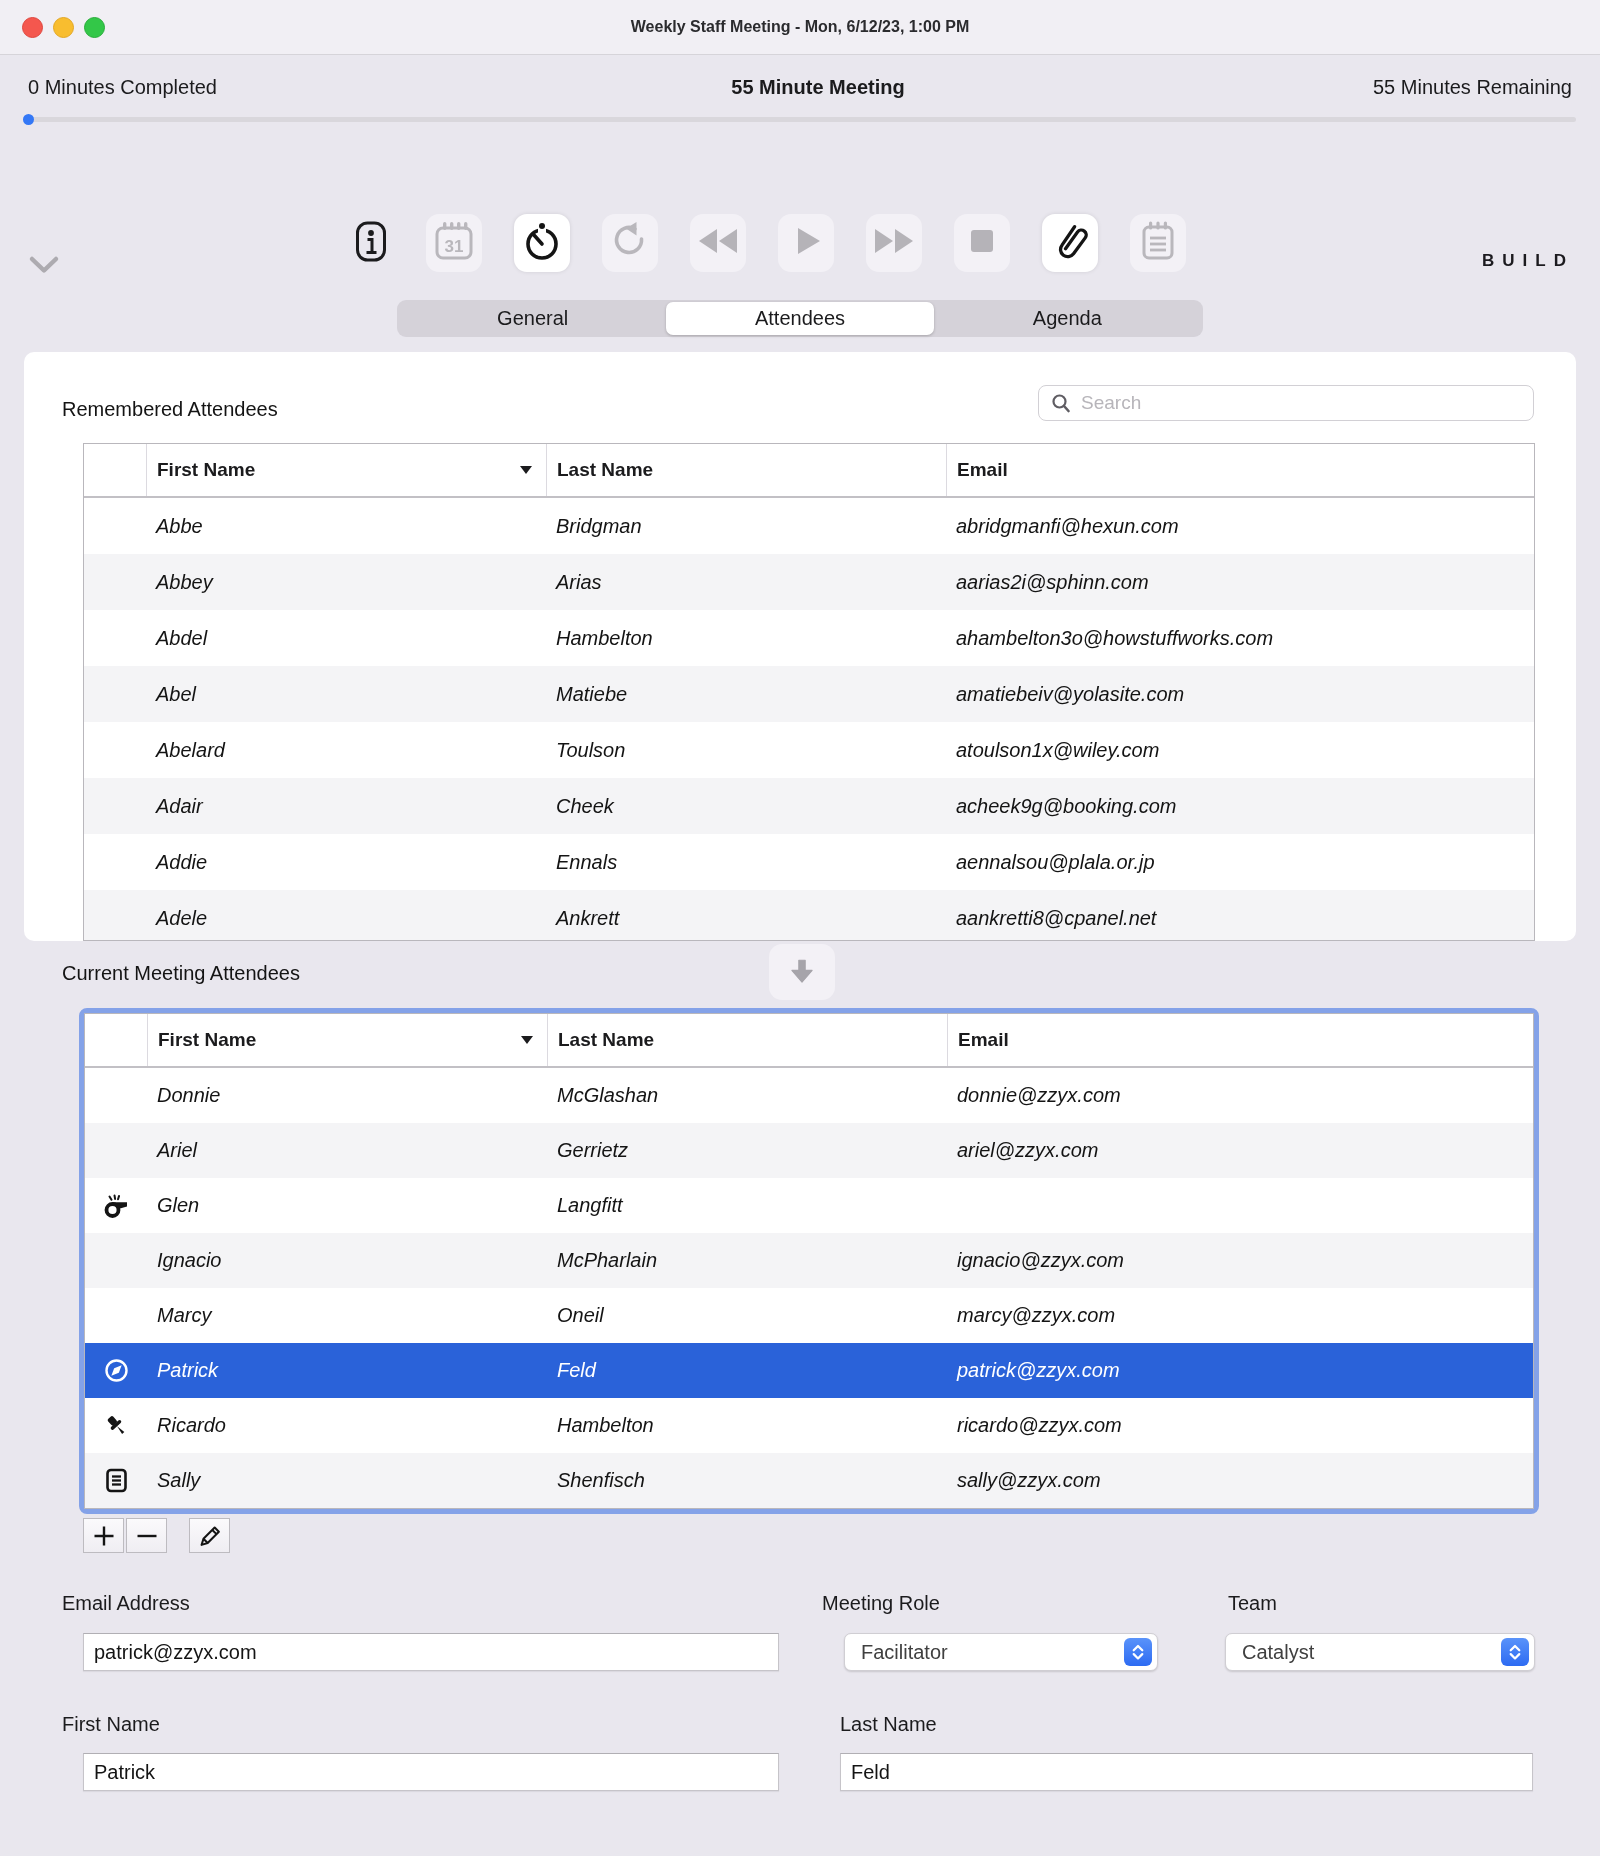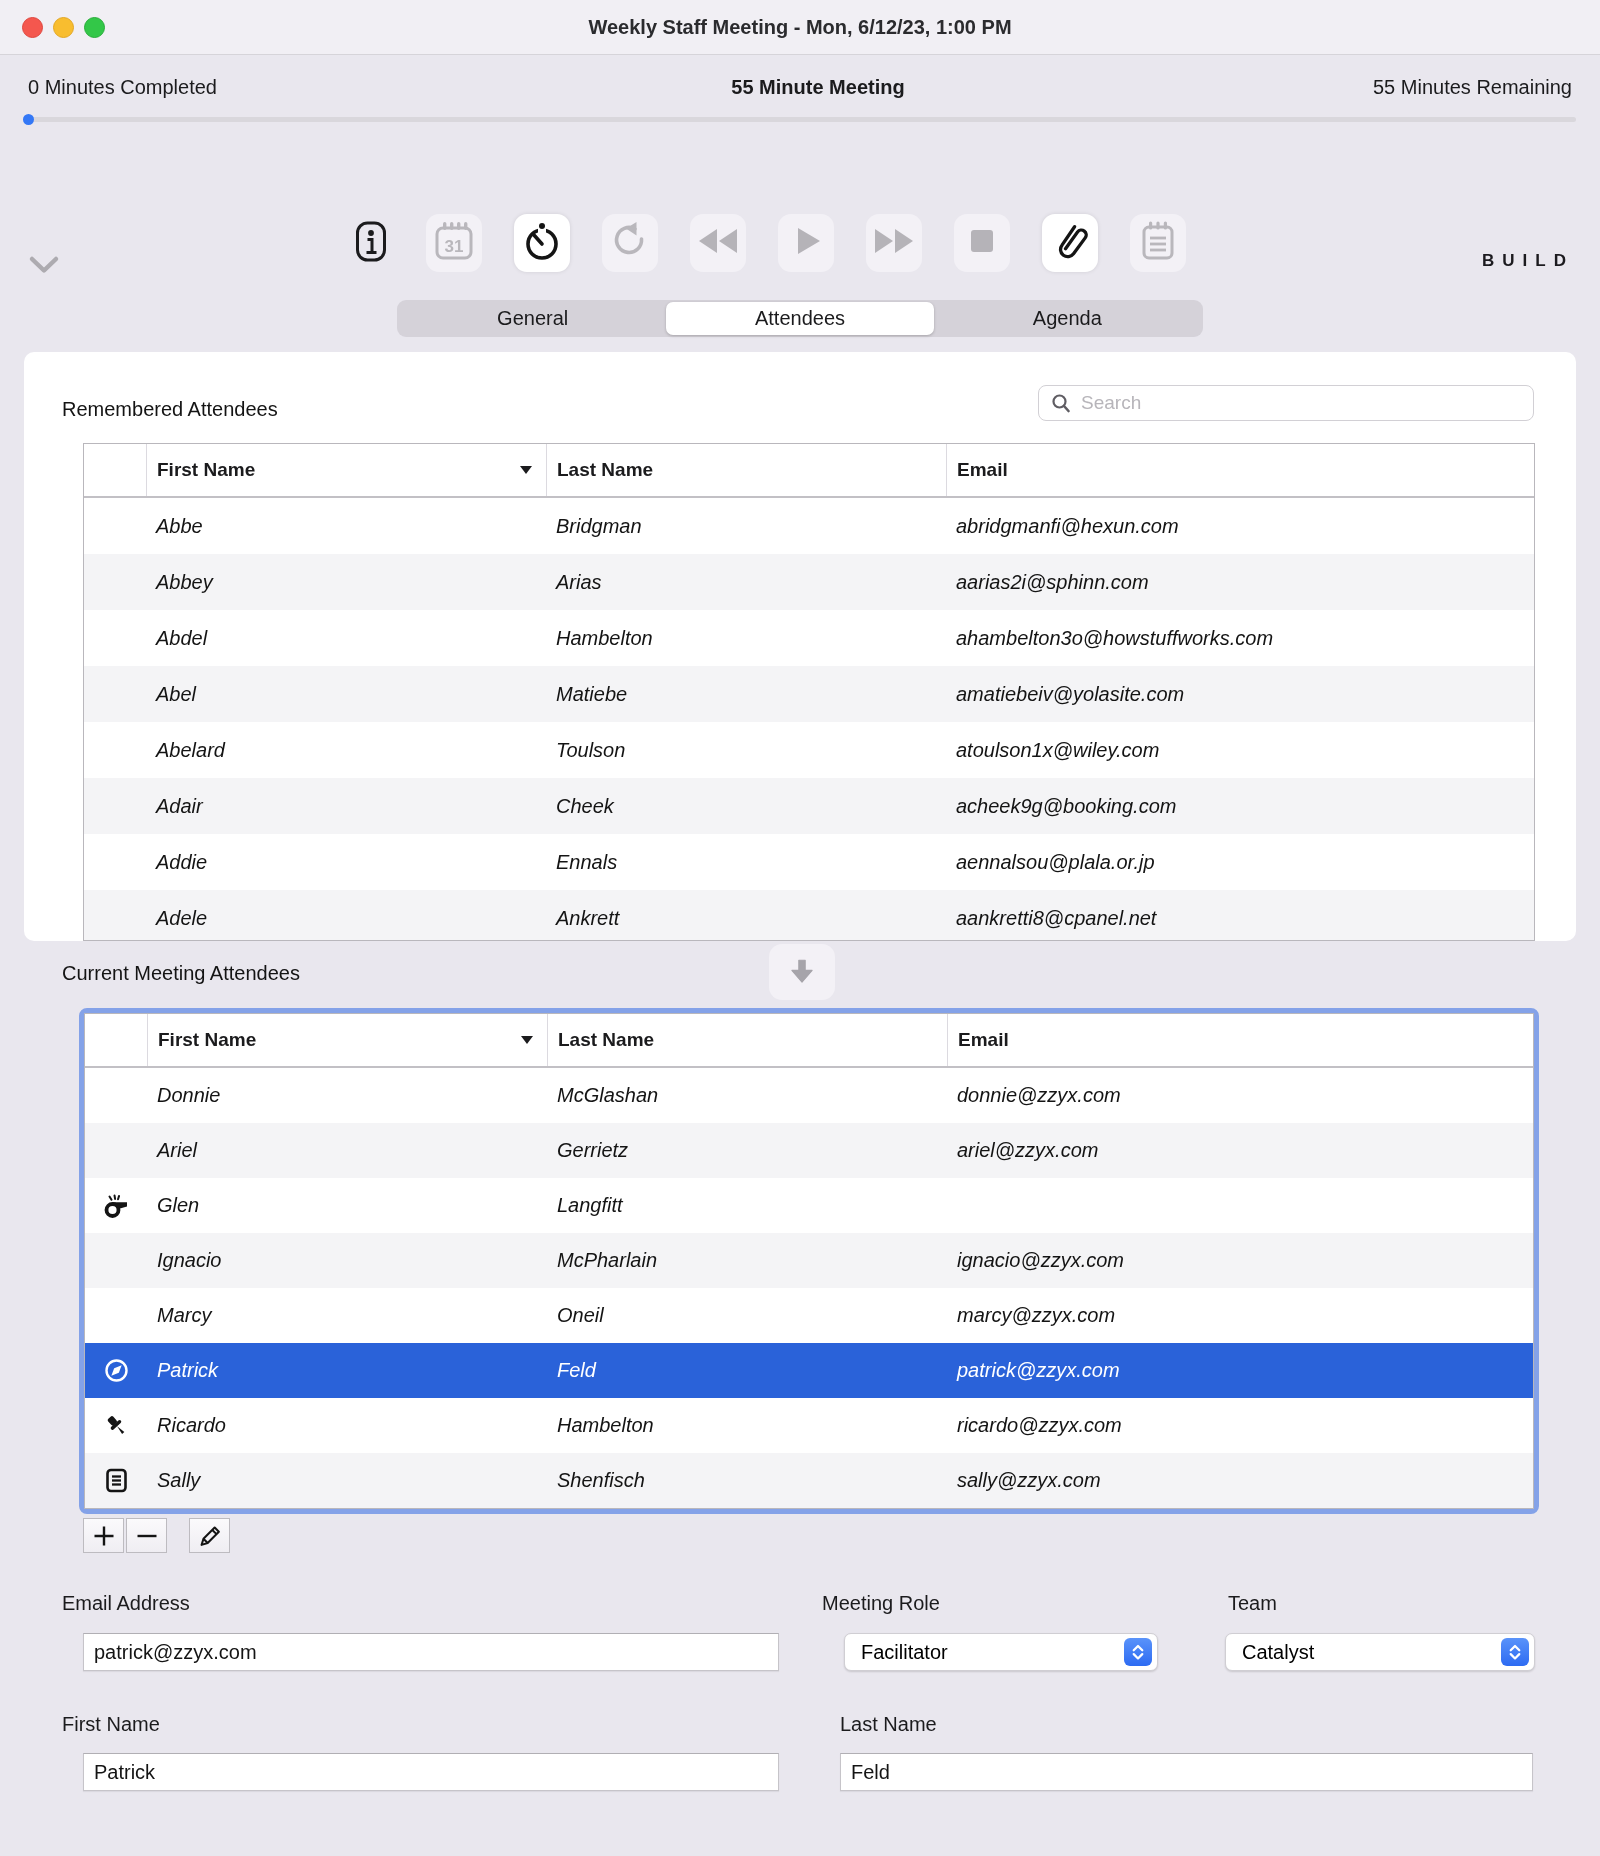--- a/index.html
+++ b/index.html
@@ -6,21 +6,21 @@
   body{font-family:"Liberation Sans",sans-serif;color:#1b1b1d;}
   .window{position:relative;width:1600px;height:1856px;background:#e9e7ee;overflow:hidden;}
 
   
   .titlebar{position:absolute;top:0;left:0;right:0;height:55px;background:#f1eff4;border-bottom:1px solid #d6d4d9;box-sizing:border-box;}
   .traffic{position:absolute;top:17px;left:22px;display:flex;gap:10px;}
   .light{width:21px;height:21px;border-radius:50%;box-sizing:border-box;}
   .light.red{background:#f4574e;border:1px solid #df463e;}
   .light.yellow{background:#f8bd2f;border:1px solid #e3a723;}
   .light.green{background:#33c748;border:1px solid #28ad39;}
-  .wtitle{position:absolute;top:0;left:120px;right:120px;height:54px;display:flex;align-items:center;justify-content:center;font-weight:700;font-size:20px;color:#2b2b2e;}
+  .wtitle{position:absolute;top:0;left:120px;right:120px;height:54px;display:flex;align-items:center;justify-content:center;font-weight:700;font-size:16px;color:#2b2b2e;}
 
   
   .plabel{position:absolute;top:76px;font-size:20px;}
   .pl-left{left:28px;}
   .pl-center{left:0;right:0;text-align:center;font-weight:700;padding-left:36px;}
   .pl-right{right:28px;}
   .ptrack{position:absolute;top:117px;left:24px;right:24px;height:5px;background:#d9d7dc;border-radius:3px;}
   .pthumb{position:absolute;left:-1px;top:-3px;width:11px;height:11px;border-radius:50%;background:#3478f6;}
 
   
@@ -71,21 +71,21 @@
 
   
   .rowbtns{position:absolute;left:83px;top:1518px;display:flex;align-items:center;}
   .rb{width:41px;height:35px;background:linear-gradient(#fbfafc,#efedf2);border:1px solid #bdbbc0;display:flex;align-items:center;justify-content:center;box-sizing:border-box;font-size:26px;color:#141414;}
   #remove-btn{margin-left:2px;}
   #edit-btn{margin-left:22px;}
 
   
   .flabel{position:absolute;font-size:20px;color:#1b1b1d;}
   .finput{position:absolute;height:38px;background:#fff;border:1px solid #c6c4c9;border-top-color:#b1afb4;font-size:20px;padding:0 10px;box-sizing:border-box;font-family:inherit;color:#141414;outline:none;box-shadow:0 1px 1px rgba(0,0,0,.06);}
-  .popup{position:absolute;height:38px;background:#fff;border:1px solid #d0ced3;border-radius:7px;box-shadow:0 1px 2px rgba(0,0,0,.14);display:flex;align-items:center;padding:0 5px 0 16px;box-sizing:border-box;font-size:20px;color:#000000;}
+  .popup{position:absolute;height:38px;background:#fff;border:1px solid #d0ced3;border-radius:7px;box-shadow:0 1px 2px rgba(0,0,0,.14);display:flex;align-items:center;padding:0 5px 0 16px;box-sizing:border-box;font-size:20px;color:#404040;}
   .stepper{margin-left:auto;width:28px;height:28px;border-radius:6px;background:linear-gradient(#5a93fa,#2d6bf2);display:flex;align-items:center;justify-content:center;}
   #email-label{left:62px;top:1592px;}
   #role-label{left:822px;top:1592px;}
   #team-label{left:1228px;top:1592px;}
   #email-input{left:83px;top:1633px;width:696px;}
   #role-popup{left:844px;top:1633px;width:314px;}
   #team-popup{left:1225px;top:1633px;width:310px;}
   #first-label{left:62px;top:1713px;}
   #last-label{left:840px;top:1713px;}
   #first-input{left:83px;top:1753px;width:696px;}

